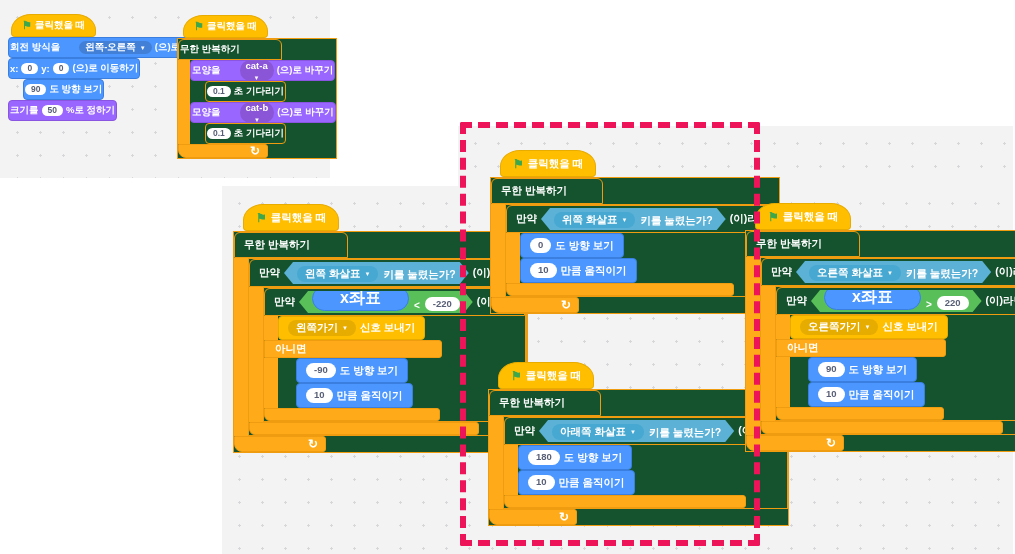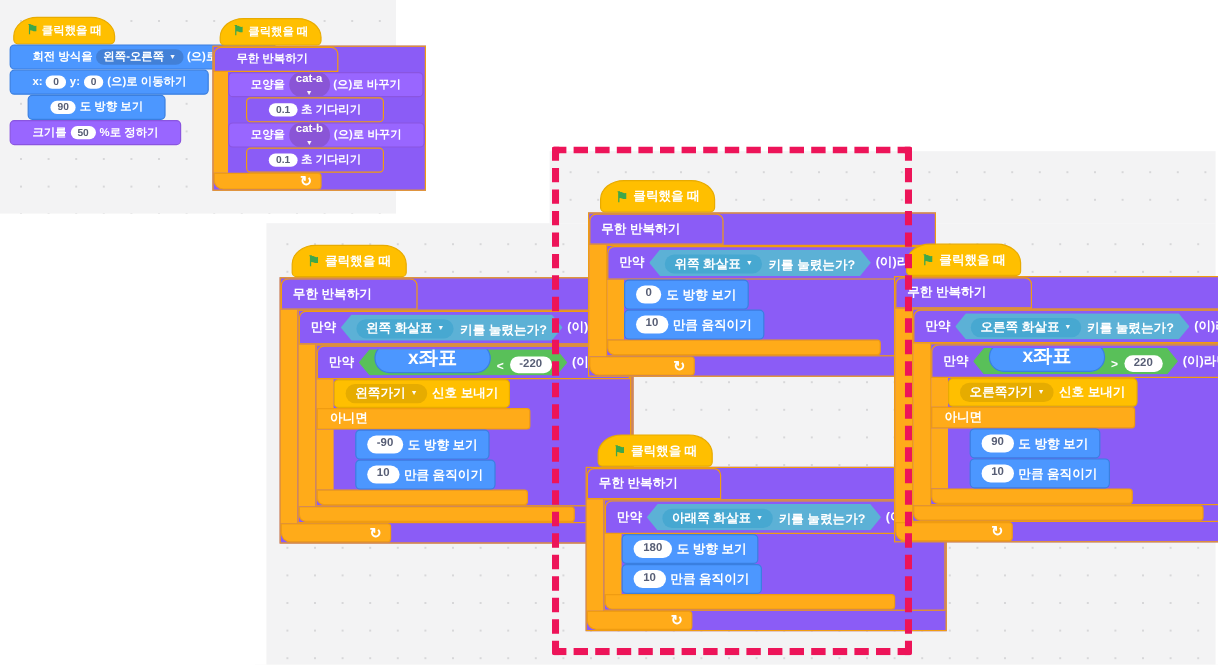--- a/index.html
+++ b/index.html
@@ -21,21 +21,21 @@
     display:flex; align-items:center; gap:4px;
     width:max-content; padding:0 9px;
     color:#fff; font-weight:bold; font-size:10.5px;
     border-radius:4px; position:relative;
   }
   .h28{height:28px} .h26{height:26px} .h25{height:25px} .h24{height:24px}
   .hat { height:27px; border-radius:20px 20px 4px 4px / 16px 16px 4px 4px; padding:0 12px; }
   .motion  { background:#4c97ff; border:1px solid #3a7fe0; }
   .looks   { background:#9966ff; border:1px solid #8a55e0; }
   .events  { background:#ffbf00; border:1px solid #e8ab00; }
-  .control { background:#8b5cf6; border:1px solid #f09c11; }
+  .control { background:#14532d; border:1px solid #f09c11; }
   .num {
     background:#fff; color:#575e75; border-radius:20px;
     padding:1px 8px; font-size:9.5px; font-weight:bold; line-height:1.3;
   }
   .dd { border-radius:20px; padding:1px 8px; display:flex; align-items:center; gap:4px; width:max-content; }
   .f-motion  { background:#4280d7; }
   .f-looks   { background:#8a55d6;flex-direction:column; }
   .f-events  { background:#e6ac00; }
   .f-sensing { background:#47a8d1; }
   .caret { font-size:6px; line-height:1; opacity:.95; }
@@ -57,24 +57,24 @@
     padding-right:7px; color:#fff; border-radius:0 3px 3px 8px;
   }
   .looparrow { font-size:12px; font-weight:bold; line-height:1; }
   .elsebar {
     background:#ffab19; border:1px solid #f09c11; color:#fff; font-weight:bold;
     font-size:10.5px; height:18px; display:flex; align-items:center; padding:0 10px;
     border-radius:0 3px 3px 0;
   }
   .flag { color:#3ea74b; font-size:12px; line-height:1; }
   
-  .sm .row { height:21px; font-size:9.5px; padding:0 18px; gap:3px; }
+  .sm .row { height:21px; font-size:9.5px; padding:0 1px; gap:3px; }
   .sm .hat { height:23px; padding:0 10px; }
   .sm .num { font-size:8.5px; padding:0 6px; }
-  .sm .dd  { font-size:9.5px; padding:0 6px; }
+  .sm .dd  { font-size:9.5px; padding:0 6px;margin-left:16px; }
   .sm .cbody { border-left-width:12px;text-align:right; }
   .sm .cfoot { height:11px; }
   .sm .loopfoot { height:14px; }
   .sm .flag { font-size:11px; }
   .indent15 { margin-left:15px; }
   .indent18 { margin-left:18px;align-items:center; }
   .annotation {
     position:absolute; left:460px; top:122px; width:300px; height:424px;
     border:6px dashed #ed1459; border-radius:2px; pointer-events:none;
   }

